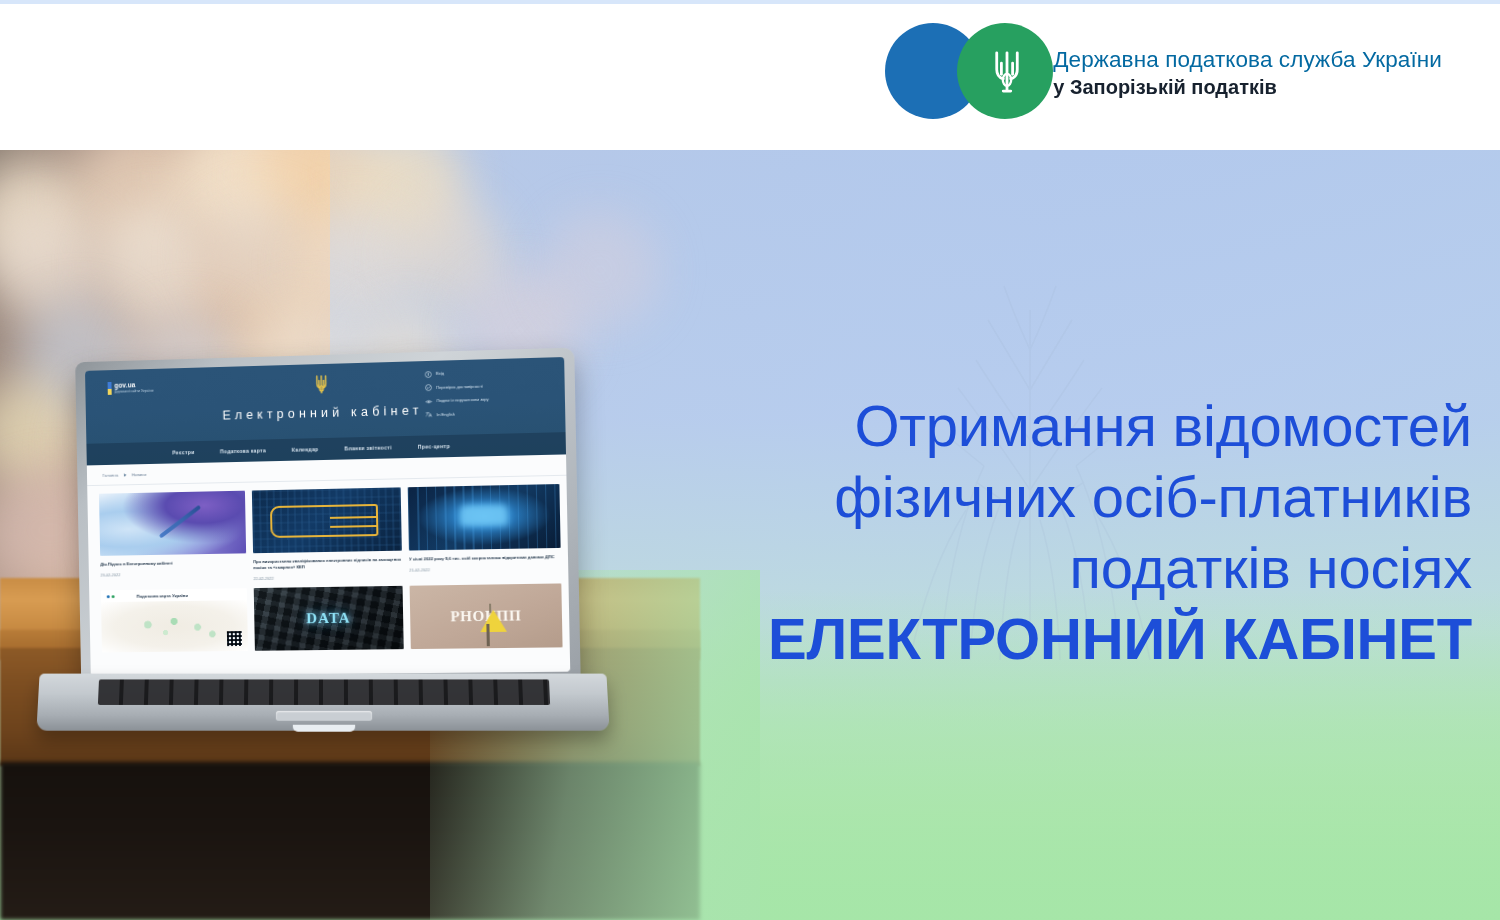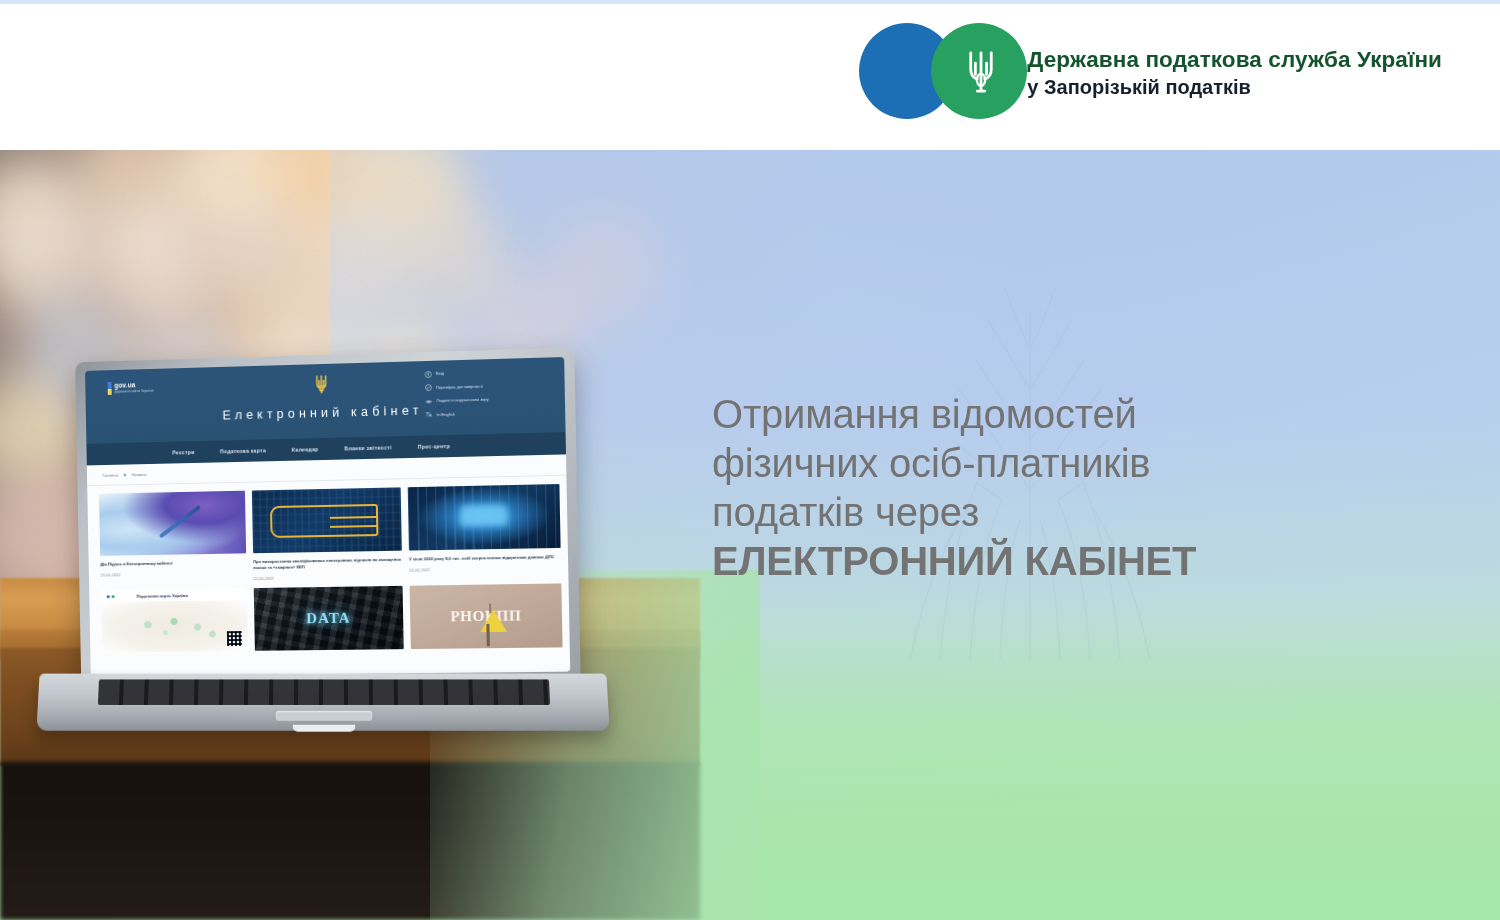--- a/index.html
+++ b/index.html
@@ -30,21 +30,21 @@
     margin-right:58px;margin-top:-8px;
   }
   .logo-marks{position:relative;width:150px;height:100px;flex:0 0 auto;}
   .circ{position:absolute;top:0;width:96px;height:96px;border-radius:50%;}
   .circ.blue{left:0;background:#1c6fb5;}
   .circ.green{left:72px;background:#27a060;}
   .trident{position:absolute;left:108px;top:22px;width:28px;height:52px;}
 
   .brand-text{display:flex;flex-direction:column;justify-content:center;}
   .brand-line1{
-    font-size:22.5px;font-weight:bold;color:#14532d;
+    font-size:22.5px;font-weight:normal;color:#0369a1;
     letter-spacing:.1px;line-height:1.32;white-space:nowrap;
   }
   .brand-line2{
     font-size:20px;font-weight:bold;color:#17212e;
     line-height:1.34;white-space:nowrap;margin-top:7px;
   }
   .brand-line3{
     font-size:20px;font-weight:bold;color:#17212e;
     line-height:1.34;white-space:nowrap;
   }
@@ -255,22 +255,22 @@
       font-family:"Liberation Serif",serif;}
   .warn{position:absolute;left:50%;top:40%;transform:translateX(-6px);
       width:0;height:0;border-left:13px solid transparent;border-right:13px solid transparent;
       border-bottom:22px solid #efd33c;}
   .warn-post{position:absolute;left:50%;top:62%;width:3px;height:22px;background:#6e6353;transform:translateX(0);}
   .warn-top{position:absolute;left:50%;top:30%;width:2px;height:9px;background:#8b7f6c;transform:translateX(3px);}
 
   
   .headline{
     position:absolute;left:712px;top:240px;width:760px;
-    color:#737373;
-    font-size:40px;line-height:1.225;letter-spacing:-.2px;
+    color:#1d4ed8;
+    font-size:58px;line-height:1.225;letter-spacing:-.2px;text-align:right;
   }
   .headline .ln{display:block;white-space:nowrap;}
   .headline .bold{font-weight:bold;}
 </style>
 </head>
 <body>
 
 <div class="slide">
 
   <div class="top-rule"></div>
@@ -507,18 +507,18 @@
         <div class="kbd"></div>
         <div class="trackpad"></div>
         <div class="notch"></div>
       </div>
 
     </div>
 
     <div class="headline">
       <span class="ln">Отримання відомостей</span>
       <span class="ln">фізичних осіб-платників</span>
-      <span class="ln">податків через</span>
+      <span class="ln">податків носіях</span>
       <span class="ln bold">ЕЛЕКТРОННИЙ КАБІНЕТ</span>
     </div>
 
   </div>
 </div>
 
 </body></html>

